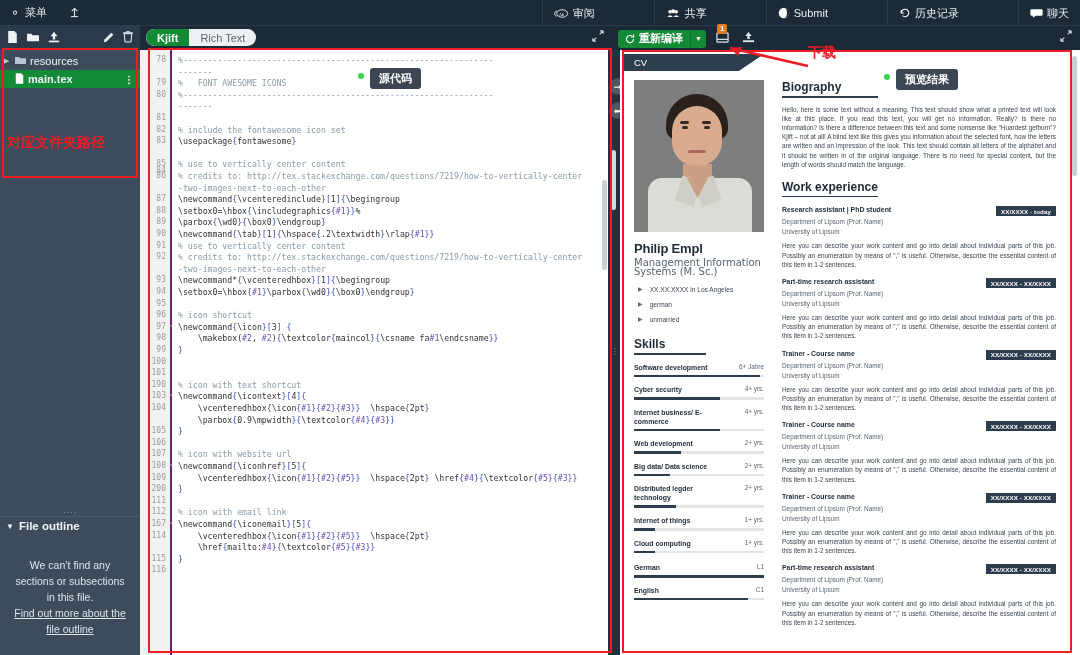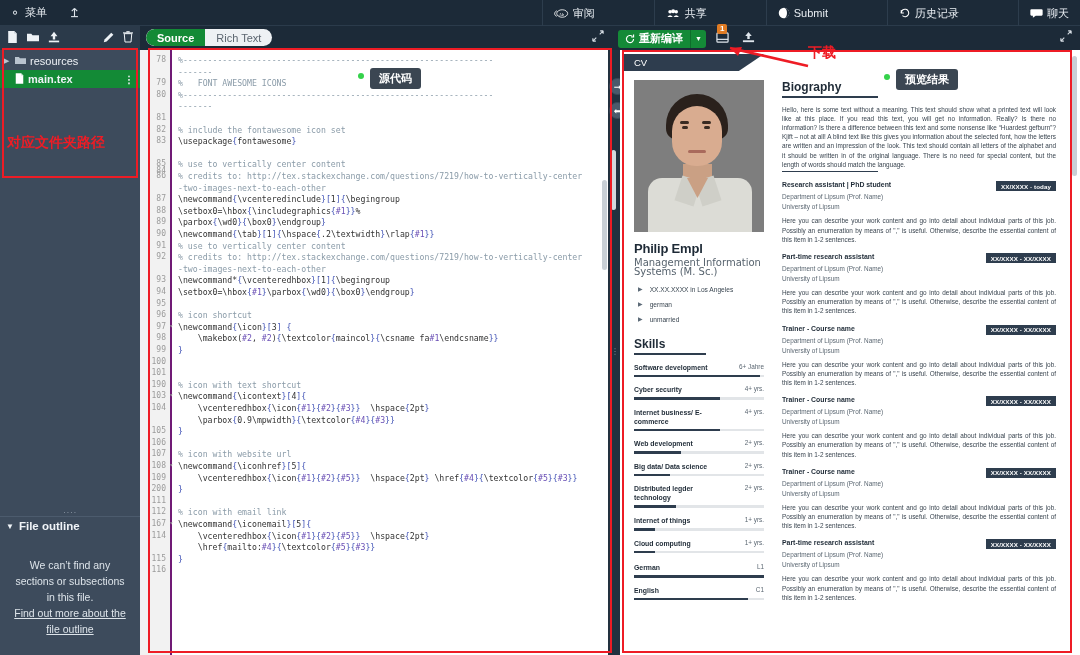--- a/index.html
+++ b/index.html
@@ -323,21 +323,21 @@
       <span class="ic" style="padding-right:7px">
         <svg width="10" height="12" viewBox="0 0 12 14">
             <path d="M1.5 3 h9 l-0.9 10 h-7.2 z" fill="none" stroke="#eef2f6" stroke-width="1.2"></path>
             <rect x="0" y="1.4" width="12" height="1.4" fill="#eef2f6"></rect>
             <rect x="4" y="0" width="4" height="1.6" fill="#eef2f6"></rect>
           </svg>
       </span>
     </div>
 
     <div class="modeswitch">
-      <div class="ms-on">Source</div>
+      <div class="ms-on">Kjift</div>
       <div class="ms-off">Rich Text</div>
     </div>
 
     <div class="editor-expand">
       <svg width="12" height="12" viewBox="0 0 14 14">
         <path d="M1 13 L5 9 M1 13 L1 9.5 M1 13 L4.5 13" stroke="#d6dde4" stroke-width="1.3" fill="none"></path>
         <path d="M13 1 L9 5 M13 1 L13 4.5 M13 1 L9.5 1" stroke="#d6dde4" stroke-width="1.3" fill="none"></path>
       </svg>
     </div>
 
@@ -649,20 +649,21 @@
                 </div>
               </div>
             </div>
         </div>
 
         <div class="cv-right">
           <div class="cv-h2" style="margin-top:0">Biography</div>
           <div class="cv-h2-rule wide"></div>
           <div class="exp-desc" style="margin-top:7px">Hello, here is some text without a meaning. This text should show what a printed text will look like at this place. If you read this text, you will get no information. Really? Is there no information? Is there a difference between this text and some nonsense like “Huardest gefburn”? Kjift – not at all! A blind text like this gives you information about the selected font, how the letters are written and an impression of the look. This text should contain all letters of the alphabet and it should be written in of the original language. There is no need for special content, but the length of words should match the language.</div>
 
+          <div class="cv-h2" style="margin-top:11px">Work experience</div>
           <div class="cv-h2-rule wide"></div>
           <div id="cv-work">
               <div class="exp">
                 <div class="exp-head">
                   <div class="exp-title">Research assistant | PhD student</div>
                   <div class="exp-date">XX/XXXX - today</div>
                 </div>
                 <div class="exp-org">Department of Lipsum (Prof. Name)</div>
                 <div class="exp-org">University of Lipsum</div>
                 <div class="exp-desc">Here you can describe your work content and go into detail about individual parts of this job. Possibly an enumeration by means of "," is useful. Otherwise, describe the essential content of this item in 1-2 sentences.</div>

